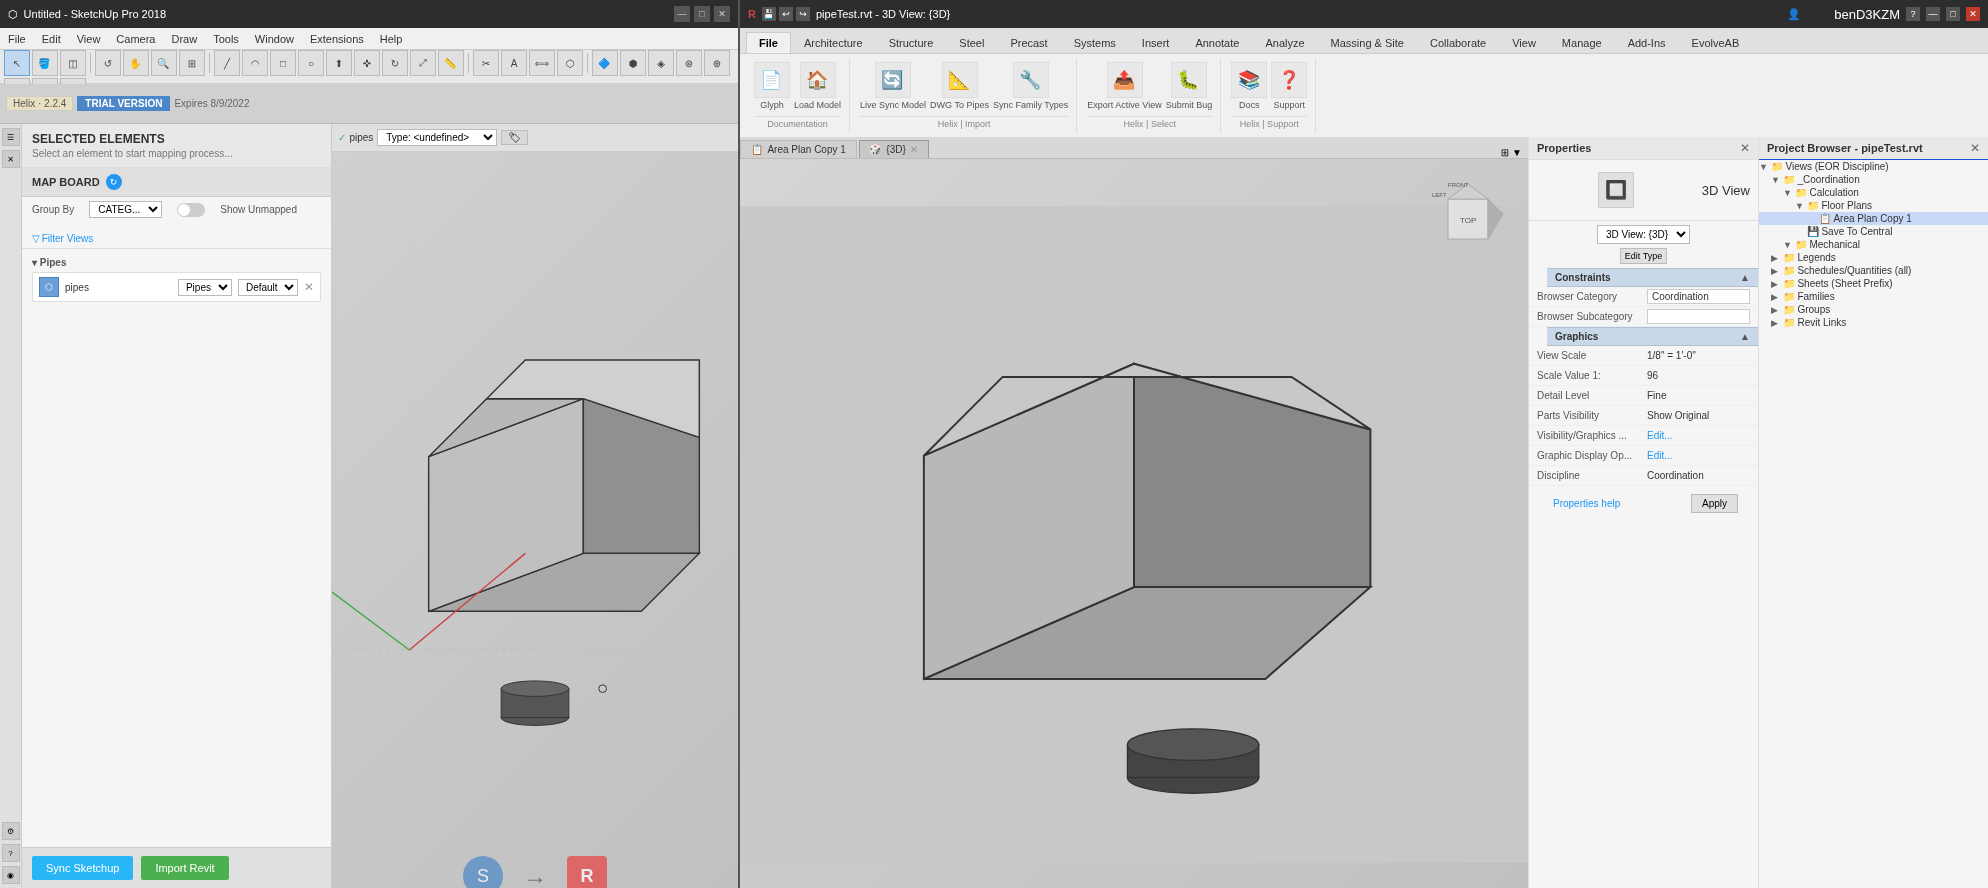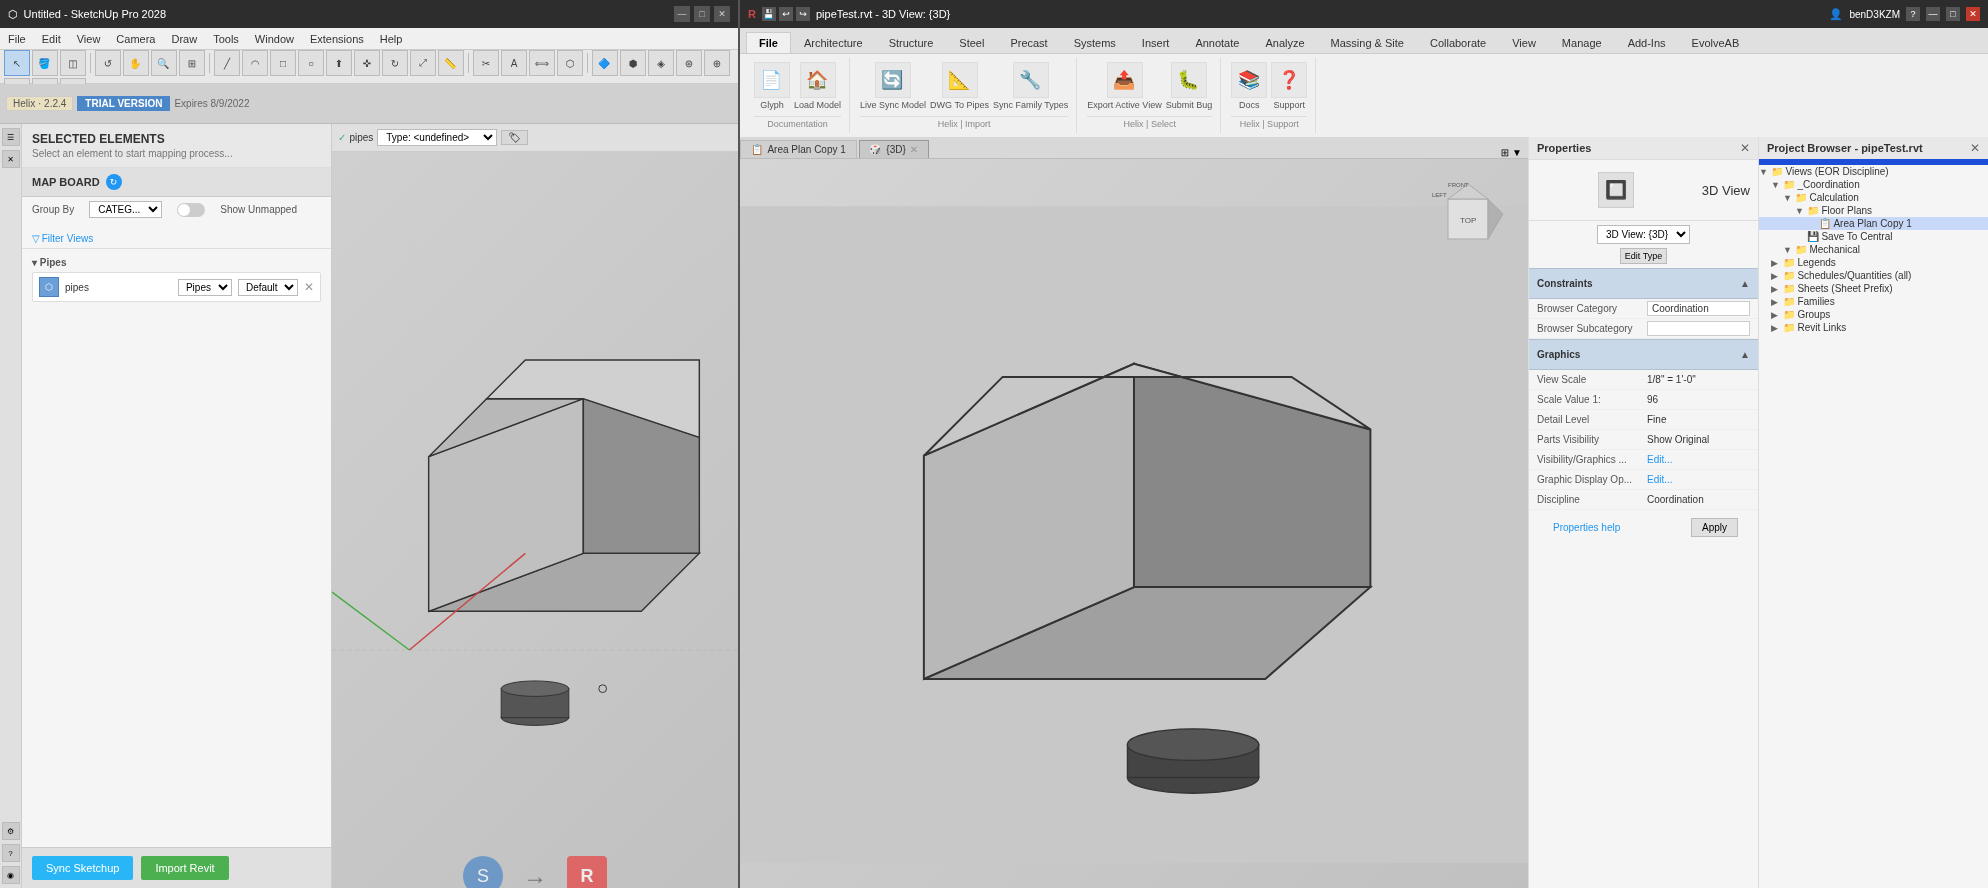--- a/index.html
+++ b/index.html
@@ -99,53 +99,53 @@
 
     
     .rv-properties { width: 230px; background: #f5f5f5; border-left: 1px solid #ddd; display: flex; flex-direction: column; overflow: hidden; }
     .rv-prop-header { display: flex; align-items: center; justify-content: space-between; padding: 4px 8px; background: #e8e8e8; border-bottom: 1px solid #ddd; }
     .rv-prop-title { font-size: 11px; font-weight: bold; color: #333; }
     .rv-prop-close { cursor: pointer; color: #666; font-size: 12px; }
     .rv-3dview-icon { width: 36px; height: 36px; background: #e0e0e0; border: 1px solid #ccc; margin: 6px auto; display: flex; align-items: center; justify-content: center; font-size: 18px; }
     .rv-prop-type-row { display: flex; align-items: center; padding: 4px 0; gap: 4px; flex-direction: column; }
     .rv-prop-type-select { flex: 1; font-size: 10px; border: 1px solid #bbb; padding: 2px 4px; background: #fff; }
     .rv-edit-type-btn { font-size: 9px; background: #e0e0e0; border: 1px solid #bbb; padding: 2px 4px; cursor: pointer; white-space: nowrap; }
-    .rv-section { background: #c8d8e8; padding: 9px 8px; font-size: 10px; font-weight: bold; color: #333; border-top: 1px solid #b0c0d0; border-bottom: 1px solid #b0c0d0; display: flex; align-items: center; justify-content: space-between; }
+    .rv-section { background: #c8d8e8; padding: 3px 8px; font-size: 10px; font-weight: bold; color: #333; border-top: 1px solid #b0c0d0; border-bottom: 1px solid #b0c0d0; display: flex; align-items: center; justify-content: space-between; margin-left: 18px; }
     .rv-section-collapse { cursor: pointer; font-size: 10px; color: #555; }
     .rv-prop-row { display: flex; align-items: center; padding: 2px 8px; border-bottom: 1px solid #eee; min-height: 20px; }
     .rv-prop-label { width: 110px; font-size: 10px; color: #555; flex-shrink: 0; }
     .rv-prop-value { flex: 1; font-size: 10px; color: #333; }
     .rv-prop-value.edit-link { color: #2196F3; cursor: pointer; }
     .rv-prop-help { color: #2196F3; font-size: 10px; cursor: pointer; padding: 4px 8px; }
     .rv-apply-btn { background: #e0e0e0; border: 1px solid #bbb; padding: 3px 10px; font-size: 10px; cursor: pointer; margin: 4px; align-self: flex-end; }
 
     
     .rv-project-browser { width: 230px; background: #f5f5f5; border-left: 1px solid #ddd; display: flex; flex-direction: column; overflow: hidden; flex-shrink: 0; }
-    .rv-pb-header { display: flex; align-items: center; justify-content: space-between; padding: 4px 8px; background: #e8e8e8; border-bottom: 6px solid #1d4ed8; }
+    .rv-pb-header { display: flex; align-items: center; justify-content: space-between; padding: 4px 8px; background: #e8e8e8; border-bottom: 1px solid #1d4ed8; }
     .rv-pb-title { font-size: 11px; font-weight: bold; color: #333; }
     .rv-pb-close { cursor: pointer; color: #666; font-size: 12px; }
     .rv-pb-content { flex: 1; overflow-y: auto; font-size: 10px; }
     .rv-tree-item { display: flex; align-items: center; gap: 2px; padding: 1px 0; cursor: pointer; white-space: nowrap; }
     .rv-tree-item.selected { background: #c8d8f8; }
     .rv-tree-label { font-size: 10px; color: #333; }
 
     
     .model-svg { width: 100%; height: 100%; }
   </style>
 </head>
 <body>
 
 <div class="app-container">
 
   <div class="sketchup-panel">
 
     <div class="su-titlebar">
       <div class="su-titlebar-left">
         <span>⬡</span>
-        <span>Untitled - SketchUp Pro 2028</span>
+        <span>Untitled - SketchUp Pro 2018</span>
       </div>
       <div class="su-titlebar-controls">
         <span>—</span>
         <span>□</span>
         <span>✕</span>
       </div>
     </div>
 
     <div class="su-menubar">
       <span class="su-menu-item">File</span>
@@ -321,21 +321,21 @@
         <span style="color:#cc4444;font-weight:bold;">R</span>
         <span style="display:flex;gap:3px;">
           <span style="width:14px;height:14px;background:#555;display:inline-flex;align-items:center;justify-content:center;font-size:9px;">💾</span>
           <span style="width:14px;height:14px;background:#555;display:inline-flex;align-items:center;justify-content:center;font-size:9px;">↩</span>
           <span style="width:14px;height:14px;background:#555;display:inline-flex;align-items:center;justify-content:center;font-size:9px;">↪</span>
         </span>
         <span style="font-size:11px;">pipeTest.rvt - 3D View: {3D}</span>
       </div>
       <div style="display:flex;align-items:center;gap:6px;">
         <span style="font-size:11px;">👤</span>
-        <span style="font-size:10px;">benD3KZM</span>
+        <span style="font-size:13px;margin-left:27px;">benD3KZM</span>
         <span style="width:14px;height:14px;background:#555;display:inline-flex;align-items:center;justify-content:center;font-size:9px;">?</span>
         <span style="width:14px;height:14px;background:#555;display:inline-flex;align-items:center;justify-content:center;font-size:9px;">—</span>
         <span style="width:14px;height:14px;background:#555;display:inline-flex;align-items:center;justify-content:center;font-size:9px;">□</span>
         <span style="width:14px;height:14px;background:#c0392b;display:inline-flex;align-items:center;justify-content:center;font-size:9px;color:#fff;">✕</span>
       </div>
     </div>
 
     <div class="rv-tabs">
       <div class="rv-tab active">File</div>
       <div class="rv-tab">Architecture</div>

